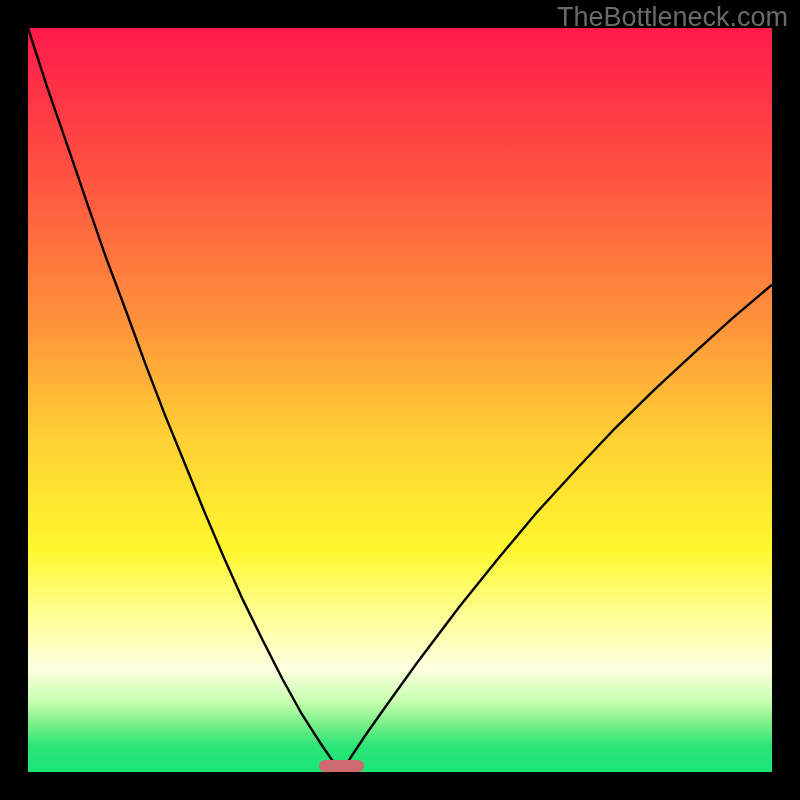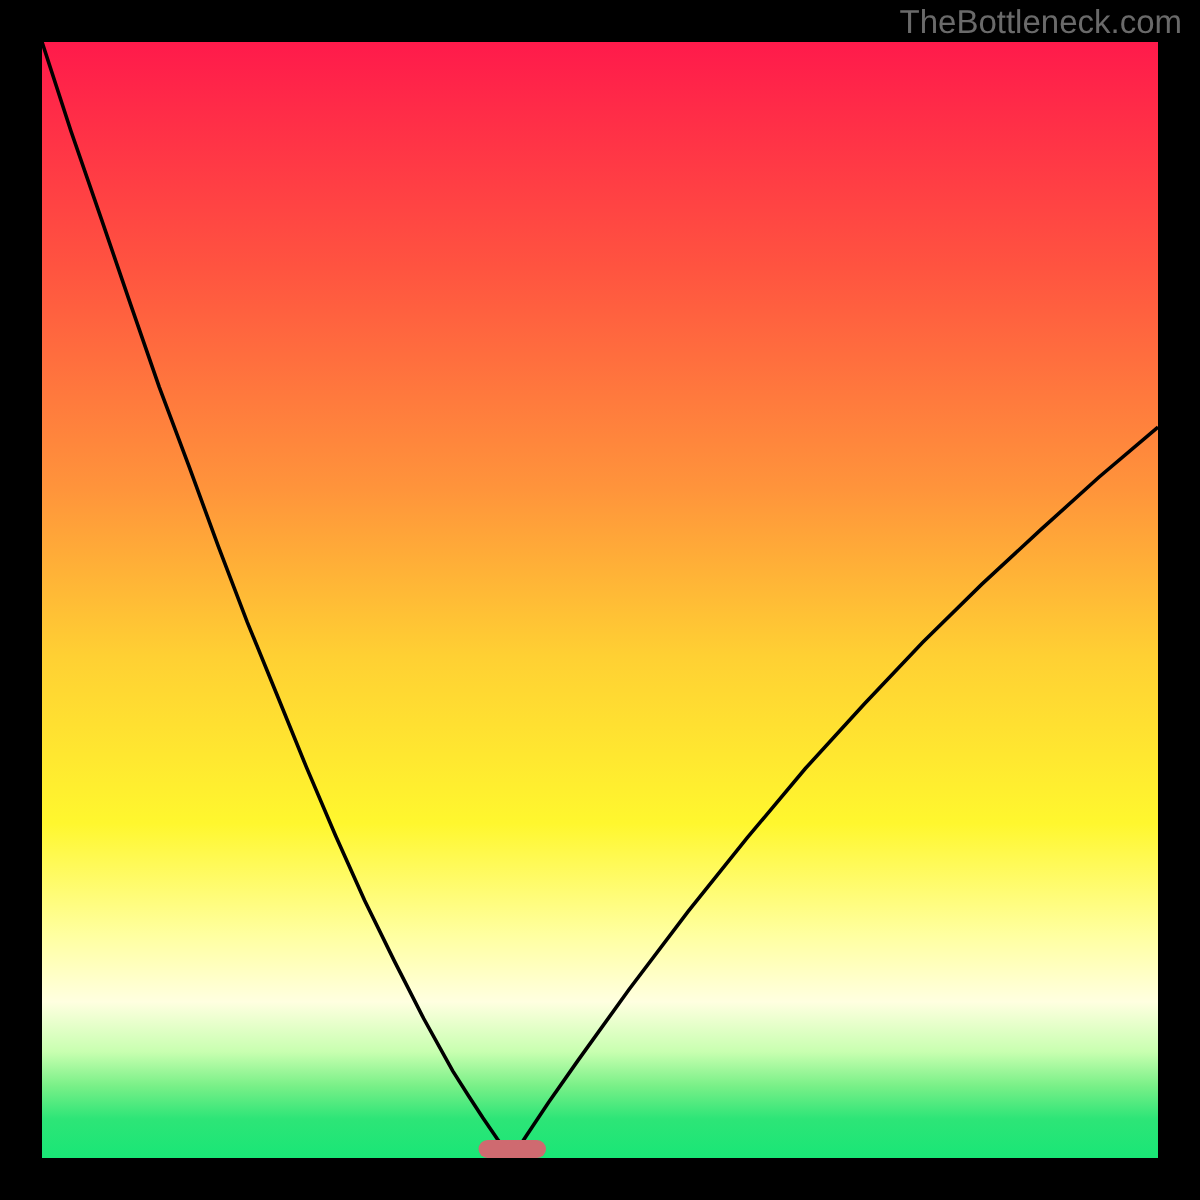--- a/index.html
+++ b/index.html
@@ -15,21 +15,21 @@
     position: relative;
     width: 800px;
     height: 800px;
     background: #000;
   }
   .watermark {
     position: absolute;
     top: 2px;
     right: 12px;
     color: #6a6a6a;
-    font-size: 22px;
+    font-size: 27px;
     font-weight: 500;
     z-index: 10;
   }
   .plot-area {
     position: absolute;
     left: 28px;
     top: 28px;
     width: 744px;
     height: 744px;
     overflow: hidden;

